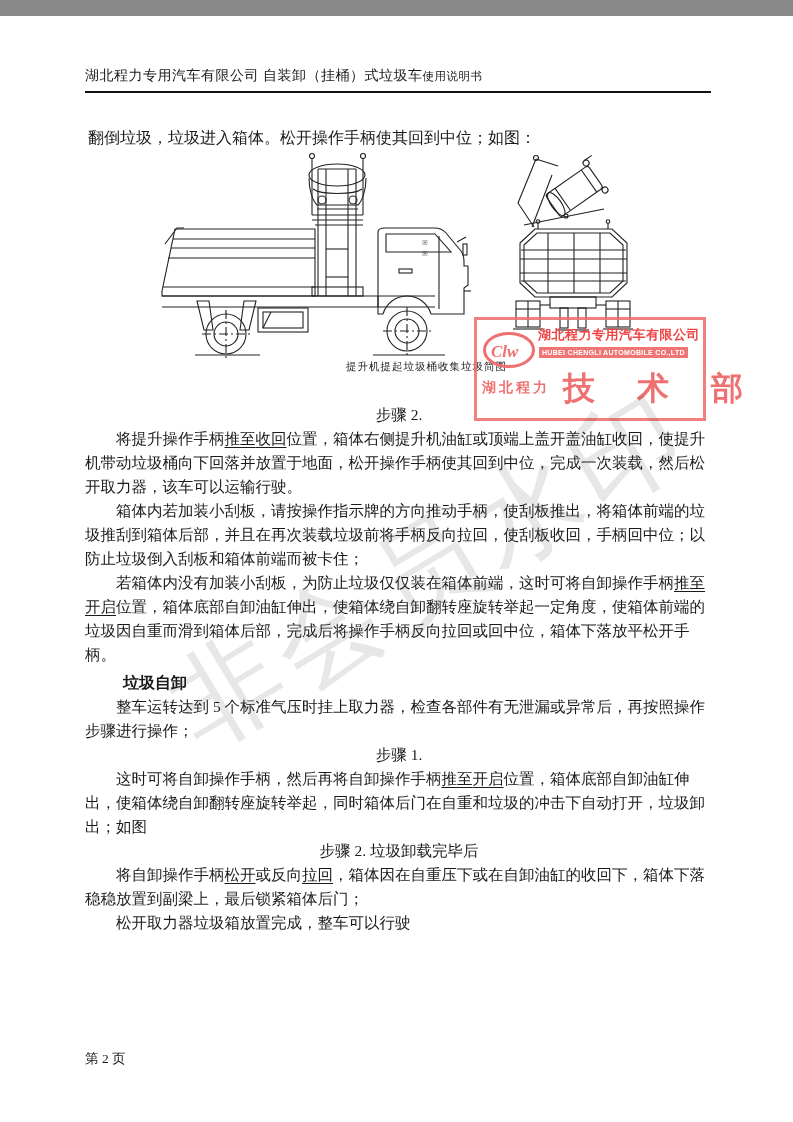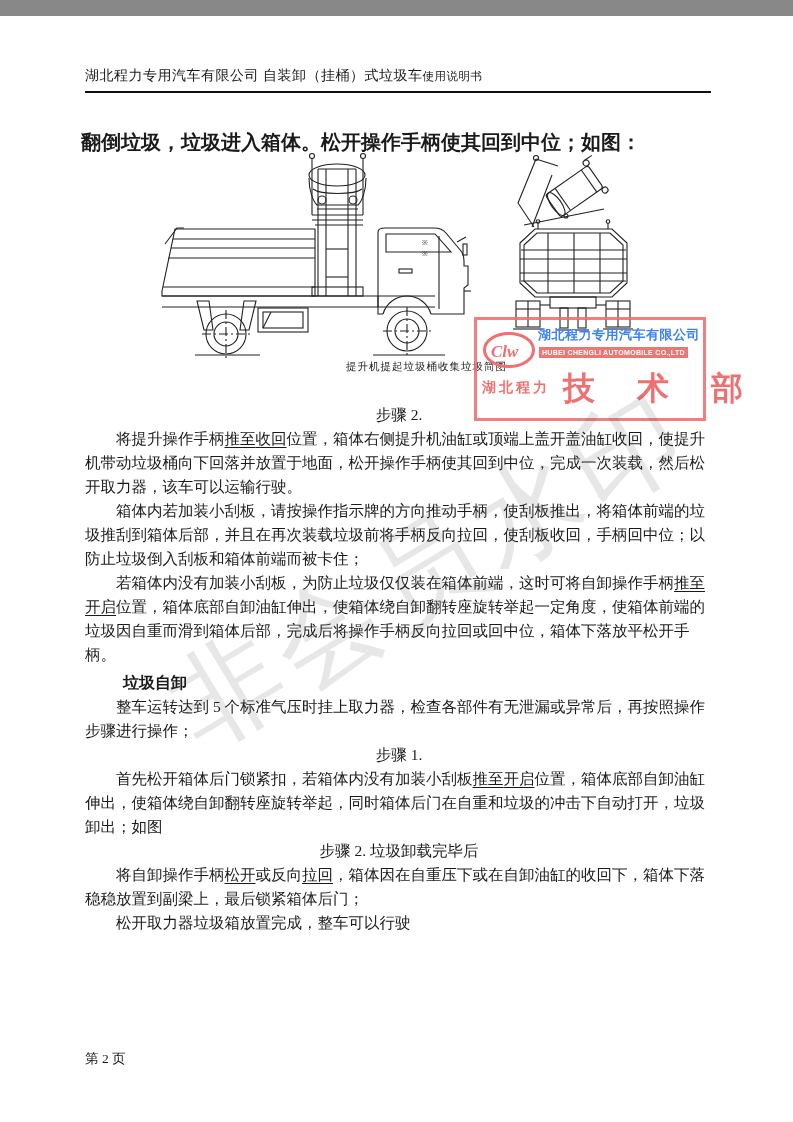--- a/index.html
+++ b/index.html
@@ -4,33 +4,33 @@
 <style>
   html,body{margin:0;padding:0;background:#888;}
   .page{position:relative;width:793px;height:1122px;background:#fff;margin:16px auto;overflow:hidden;
         font-family:"Liberation Serif","DejaVu Serif",serif;color:#1a1a1a;}
   
   .header{position:absolute;left:85px;top:50px;width:626px;border-bottom:2px solid #111;
           padding-bottom:6px;white-space:nowrap;}
   .header .t-main{font-size:14px;letter-spacing:0.5px;}
   .header .t-suffix{font-size:11.5px;letter-spacing:0.5px;}
   
-  .intro{position:absolute;left:81px;top:95px;width:628px;font-size:20px;line-height:22px;font-weight:bold;}
+  .intro{position:absolute;left:88px;top:95px;width:628px;font-size:16px;line-height:22px;}
   
   .fig-side{position:absolute;left:105px;top:133px;}
   .fig-rear{position:absolute;left:508px;top:131px;}
   .fig-caption{position:absolute;left:346px;top:344px;font-size:10.5px;letter-spacing:1px;color:#222;}
   svg{display:block;}
   .lineart{stroke:#222;fill:none;stroke-width:1.1;}
   
   .stamp{position:absolute;left:474px;top:301px;width:226px;height:98px;
          border:3px solid rgba(238,110,110,.88);color:#ee7070;z-index:3;}
   .stamp-logo{position:absolute;left:5px;top:11px;}
   .stamp-cn{position:absolute;left:61px;top:6px;font-size:13px;font-weight:bold;white-space:nowrap;
-            letter-spacing:0.5px;color:#3b82f6;}
+            letter-spacing:0.5px;color:#ef4444;}
   .stamp-en{position:absolute;left:62px;top:27px;background:rgba(238,110,110,.95);color:#fff;
             font-size:7px;font-weight:bold;padding:2px 3px;white-space:nowrap;
             font-family:"Liberation Sans",sans-serif;letter-spacing:0.3px;}
   .stamp-brand{position:absolute;left:5px;top:59px;font-size:14px;font-weight:bold;letter-spacing:3px;white-space:nowrap;}
   .stamp-dept{position:absolute;left:86px;top:47px;font-size:32px;font-weight:bold;letter-spacing:17px;white-space:nowrap;}
   
   .body-text{position:absolute;left:85px;top:387px;width:628px;font-size:15.5px;line-height:24px;z-index:2;}
   .body-text p{margin:0;}
   .ind{text-indent:2em;font-family:Liberation Serif, serif;}
   .lbl{margin:0;text-align:center;}
@@ -199,21 +199,21 @@
     <p class="lbl">步骤 2.</p>
     <p class="ind"><span>将提升操作手柄</span><span class="u">推至</span><span class="u">收回</span><span>位置，箱体右侧提升机油缸或顶端上盖开盖油缸收回，使提升机带动垃圾桶向下回落并放置于地面，松开操作手柄使其回到中位，完成一次装载，然后松开取力器，该车可以运输行驶。</span></p>
 
     <p class="ind">箱体内若加装小刮板，请按操作指示牌的方向推动手柄，使刮板推出，将箱体前端的垃圾推刮到箱体后部，并且在再次装载垃圾前将手柄反向拉回，使刮板收回，手柄回中位；以防止垃圾倒入刮板和箱体前端而被卡住；</p>
     <p class="ind"><span>若箱体内没有加装小刮板，为防止垃圾仅仅装在箱体前端，这时可将自卸操作手柄</span><span class="u">推至</span><span class="u">开启</span><span>位置，箱体底部自卸油缸伸出，使箱体绕自卸翻转座旋转举起一定角度，使箱体前端的垃圾因自重而滑到箱体后部，完成后将操作手柄反向拉回或回中位，箱体下落放平松开手柄。</span></p>
 
     <h3 class="dump-heading">垃圾自卸</h3>
     <p class="ind">整车运转达到 5 个标准气压时挂上取力器，检查各部件有无泄漏或异常后，再按照操作步骤进行操作；</p>
 
     <p class="lbl">步骤 1.</p>
-    <p class="ind"><span>首先松开箱体后门锁紧扣，若箱体内没有加装小刮板</span><span class="u">推至</span><span class="u">开启</span><span>位置，箱体底部自卸油缸伸出，使箱体绕自卸翻转座旋转举起，同时箱体后门在自重和垃圾的冲击下自动打开，垃圾卸出；如图</span></p>
+    <p class="ind"><span>这时可将自卸操作手柄，然后再将自卸操作手柄</span><span class="u">推至</span><span class="u">开启</span><span>位置，箱体底部自卸油缸伸出，使箱体绕自卸翻转座旋转举起，同时箱体后门在自重和垃圾的冲击下自动打开，垃圾卸出；如图</span></p>
 
     <p class="lbl">步骤 2. 垃圾卸载完毕后</p>
     <p class="ind"><span>将自卸操作手柄</span><span class="u">松开</span><span>或反向</span><span class="u">拉回</span><span>，箱体因在自重压下或在自卸油缸的收回下，箱体下落稳稳放置到副梁上，最后锁紧箱体后门；</span></p>
     <p class="ind">松开取力器垃圾箱放置完成，整车可以行驶</p>
   </div>
 
   <div class="watermark">非会员水印</div>
 
   <div class="footer">第 2 页</div>
 

